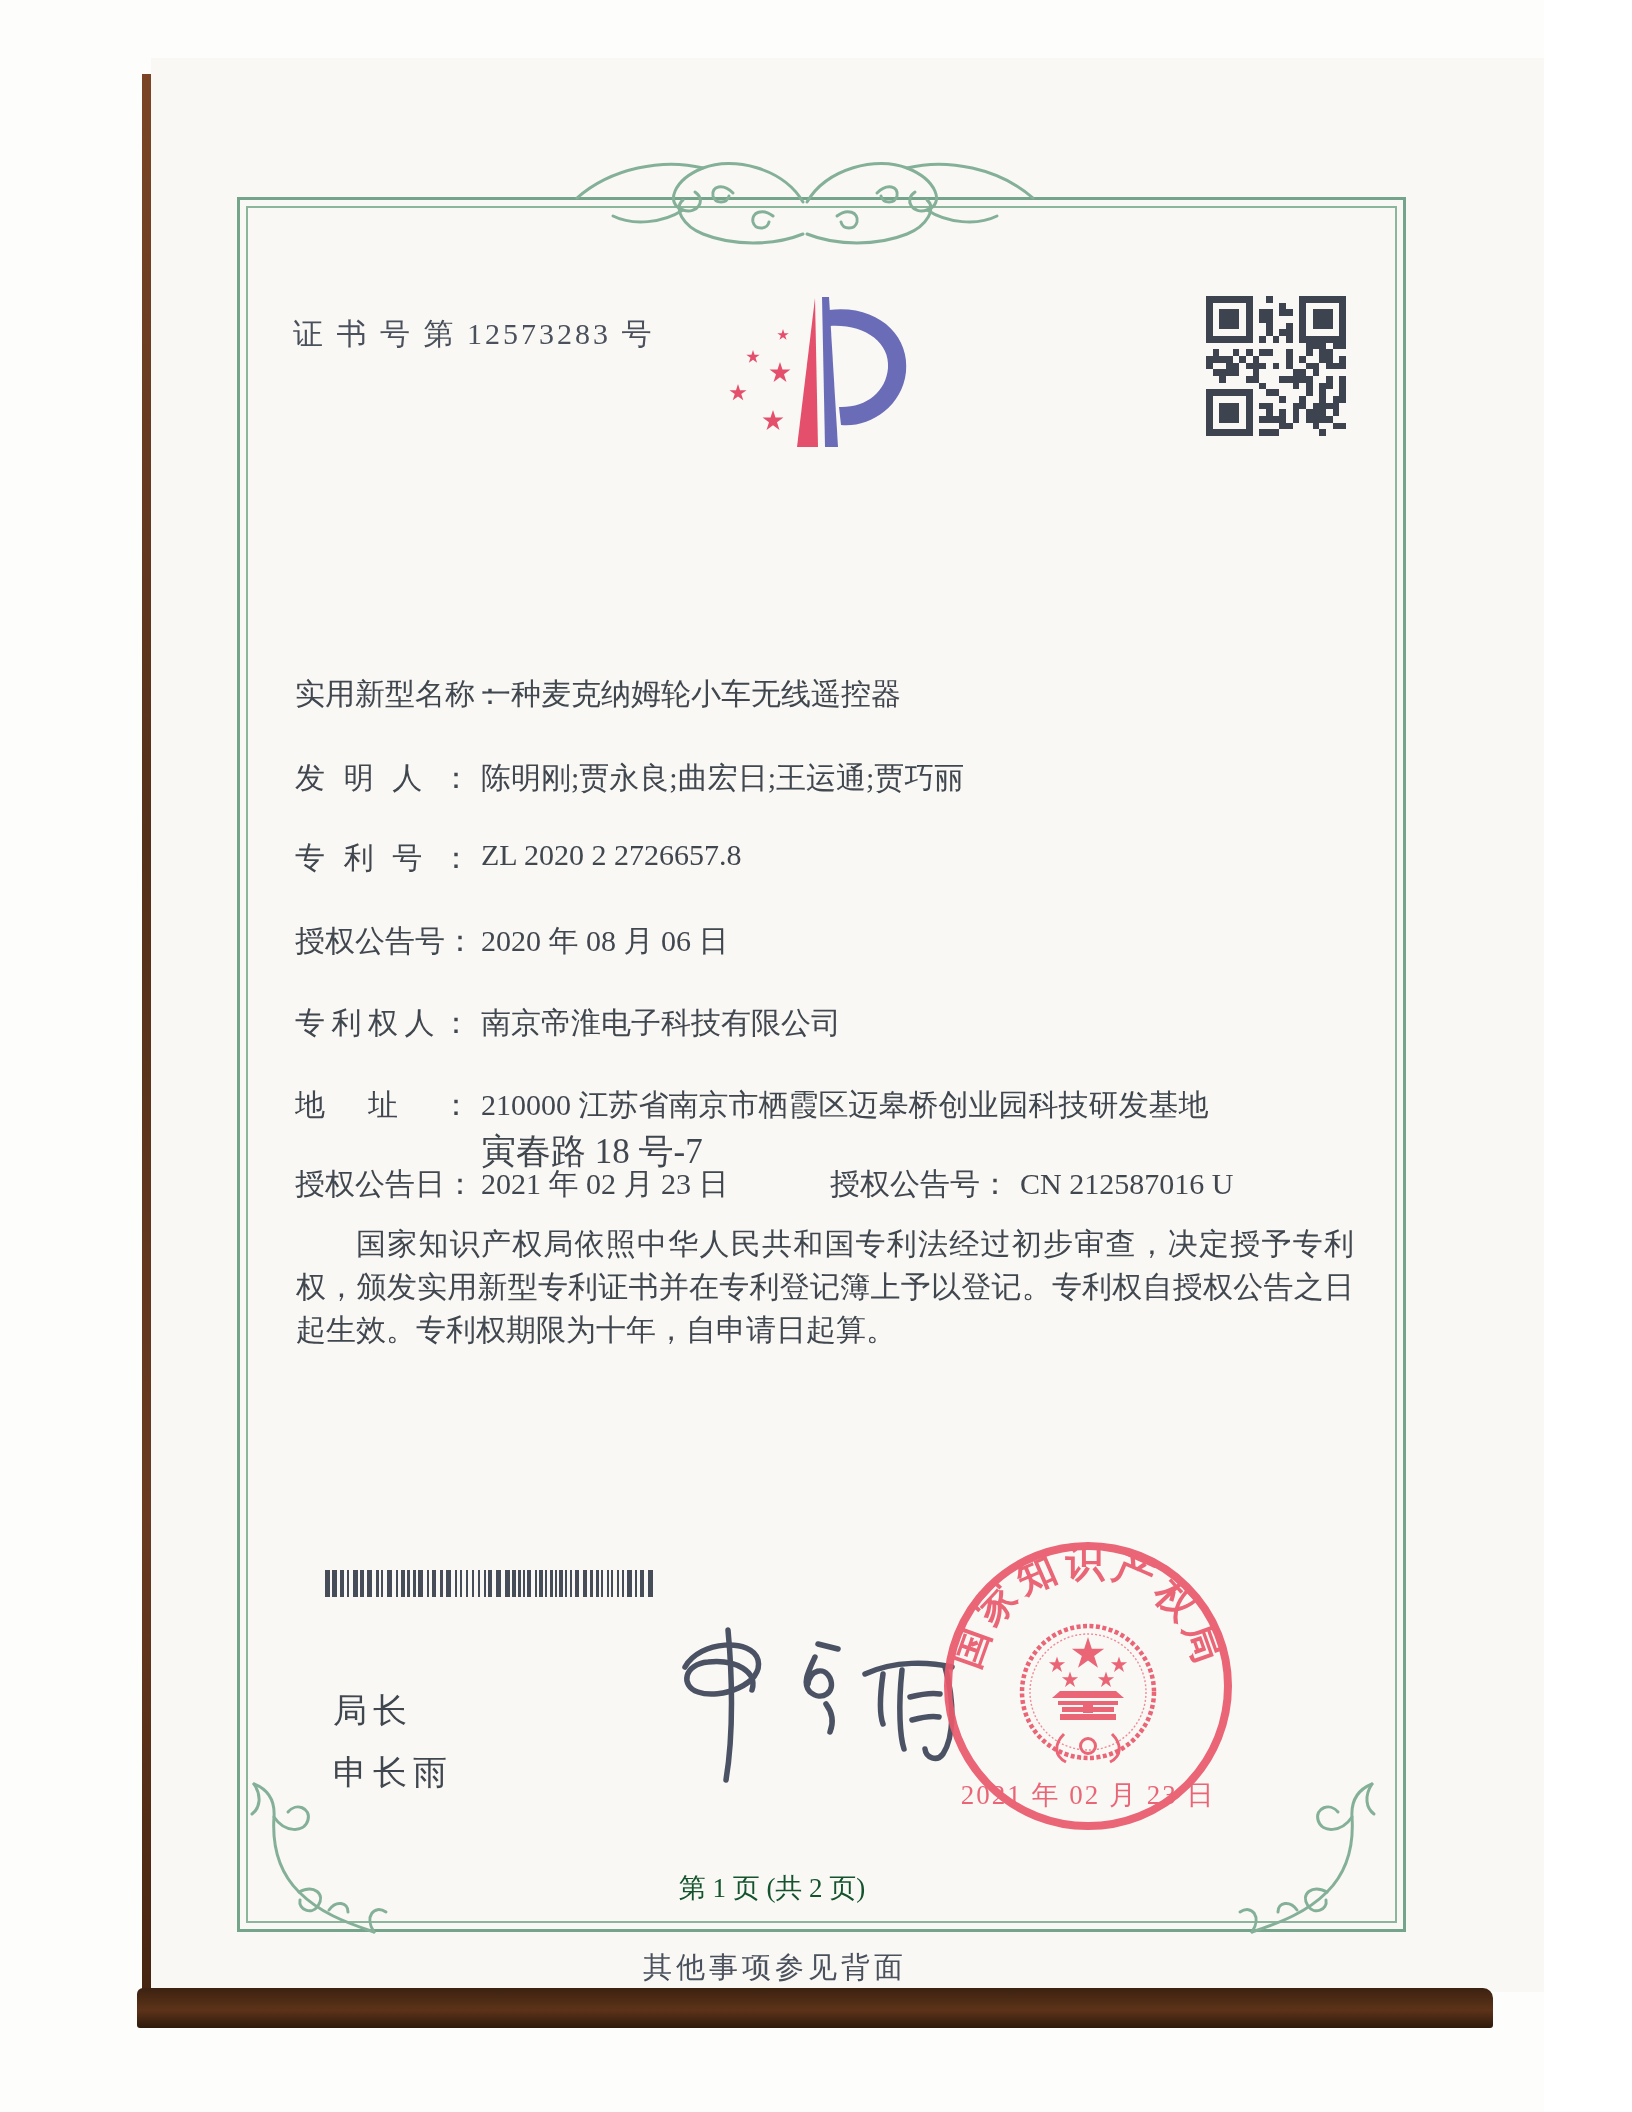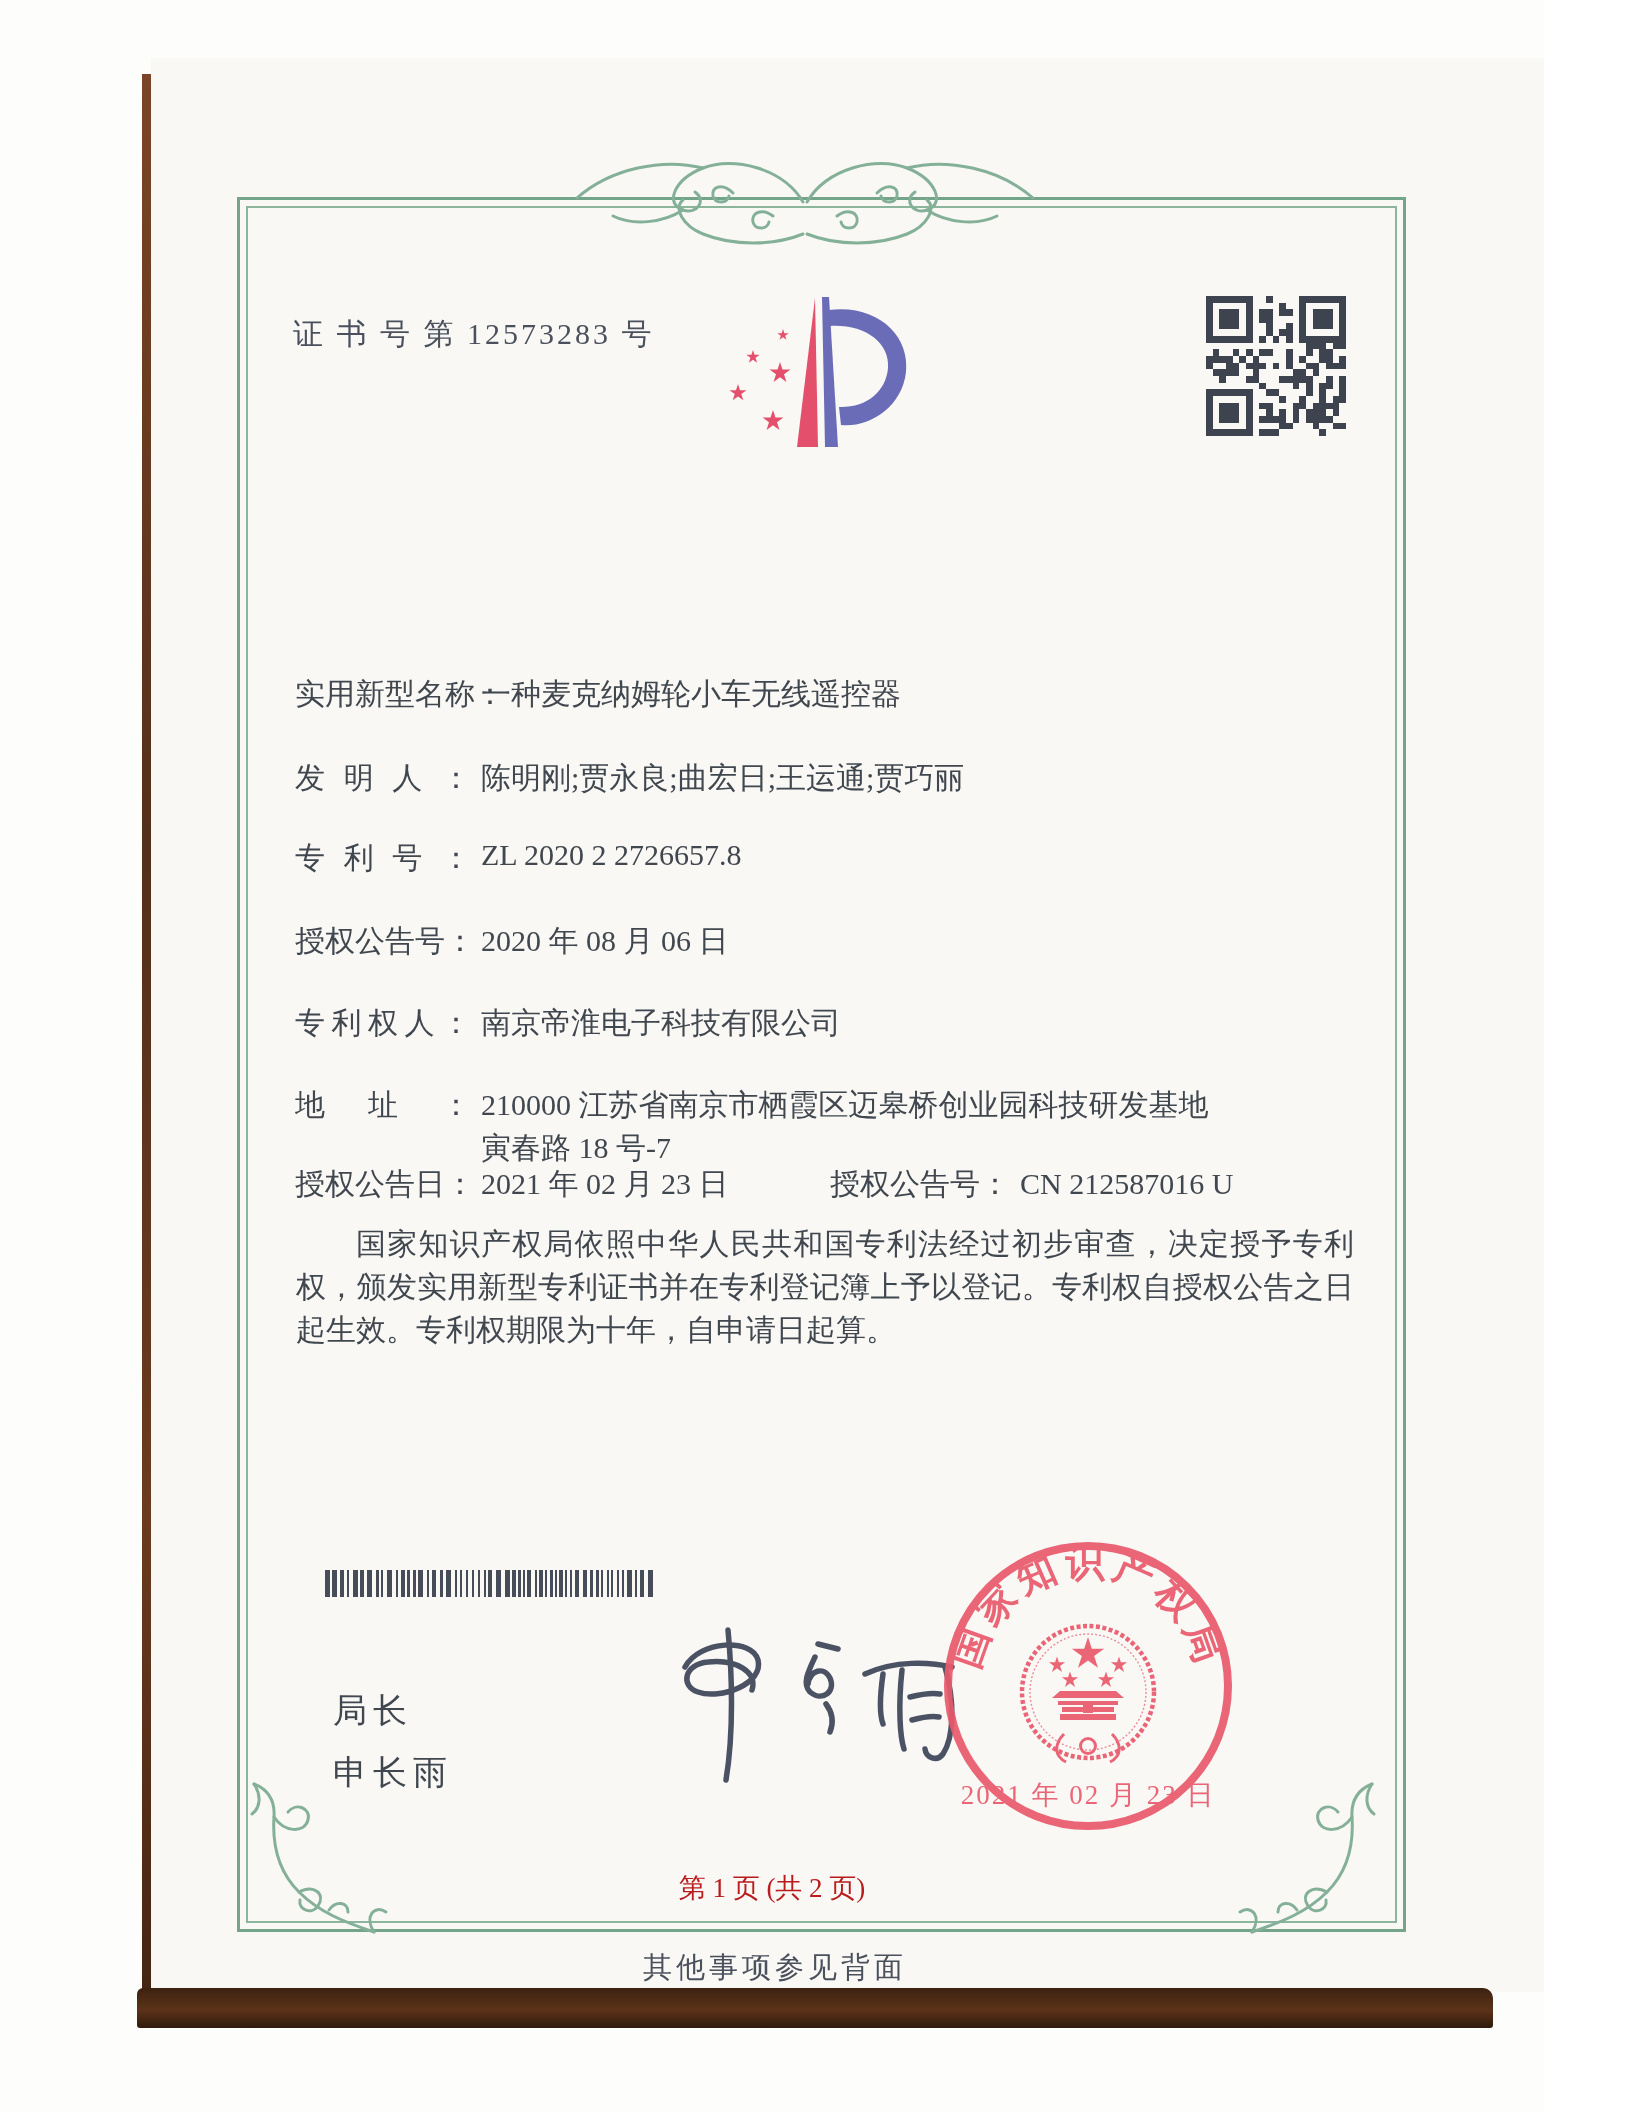--- a/index.html
+++ b/index.html
@@ -16,26 +16,26 @@
   .orn{position:absolute;pointer-events:none;}
   
   .certno{position:absolute;left:293px;top:314px;font-size:30px;letter-spacing:3px;color:#4b515c;}
   .title{position:absolute;left:800px;top:504px;transform:translateX(-50%);white-space:nowrap;
          font-size:64px;font-weight:700;letter-spacing:10px;color:#3d4350;}
   
   .row{position:absolute;left:295px;font-size:30px;white-space:nowrap;color:#41474f;}
   .lab{display:inline-block;width:176px;text-align:justify;text-align-last:justify;vertical-align:top;}
   .val{margin-left:10px;}
   .row2pair{position:absolute;left:830px;font-size:30px;white-space:nowrap;color:#41474f;}
-  .addr2{position:absolute;left:481px;font-size:30px;color:#41474f;}
+  .addr2{position:absolute;left:481px;font-size:35px;color:#41474f;}
   .paras{position:absolute;left:296px;top:1222px;width:1058px;font-size:30px;line-height:43px;
          text-align:justify;color:#41474f;}
   .paras p{margin:0 0 12px 0;text-indent:2em;}
   .officer{position:absolute;left:333px;font-size:34px;letter-spacing:6px;color:#41474f;}
-  .footer-page{position:absolute;left:772px;top:1870px;transform:translateX(-50%);font-size:27px;color:#b91c1c;}
+  .footer-page{position:absolute;left:772px;top:1870px;transform:translateX(-50%);font-size:27px;color:#14532d;}
   .back-note{position:absolute;left:775px;top:1948px;transform:translateX(-50%);font-size:29px;
              letter-spacing:4px;color:#4b515c;}
   svg{display:block;}
 </style>
 </head>
 <body>
 
 <div class="canvas">
 
   <div class="paper"></div>

